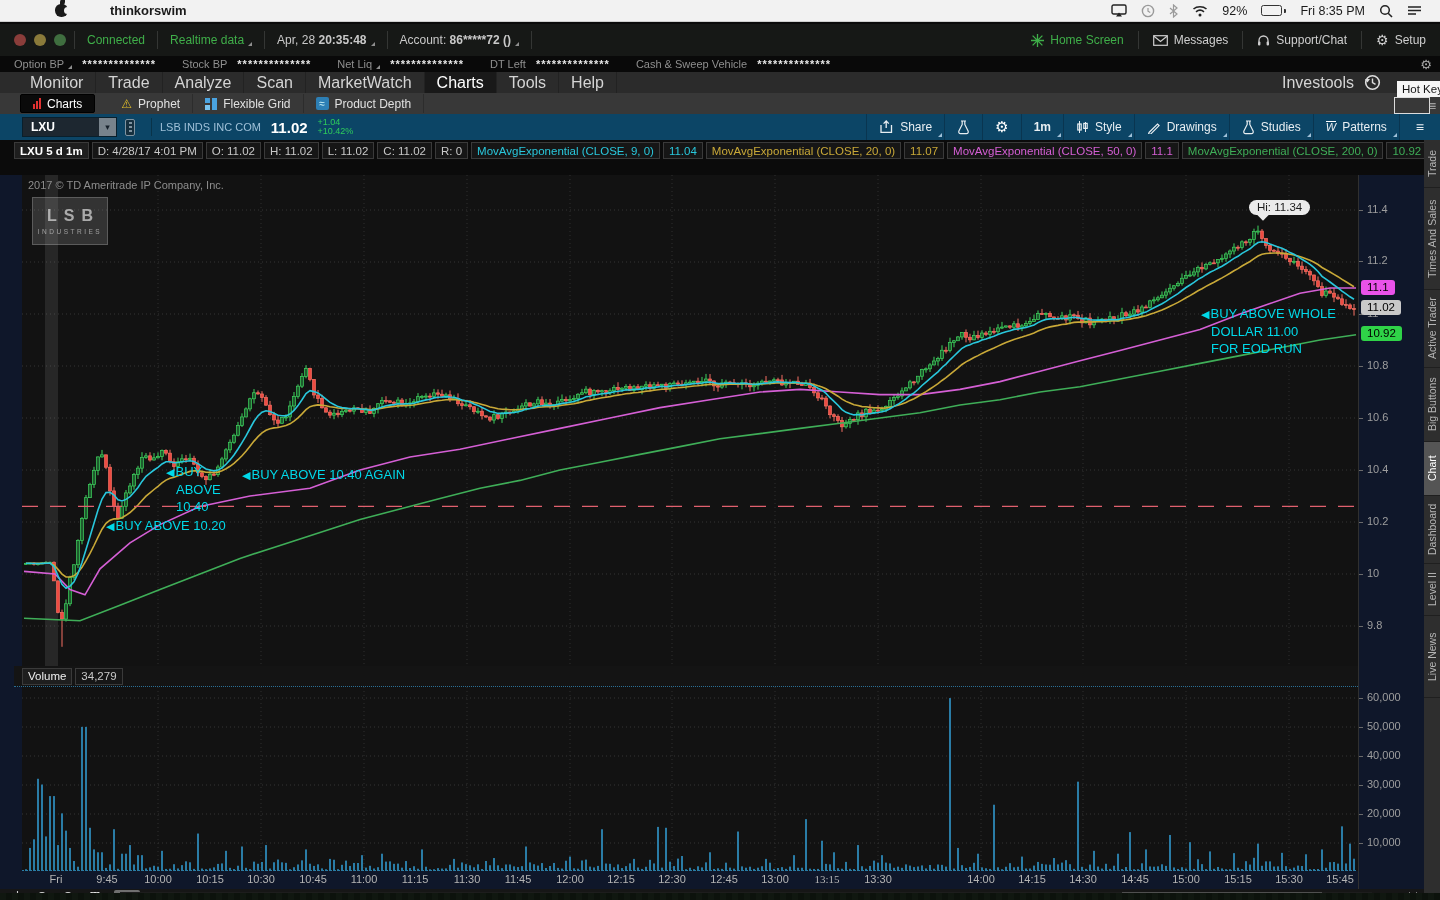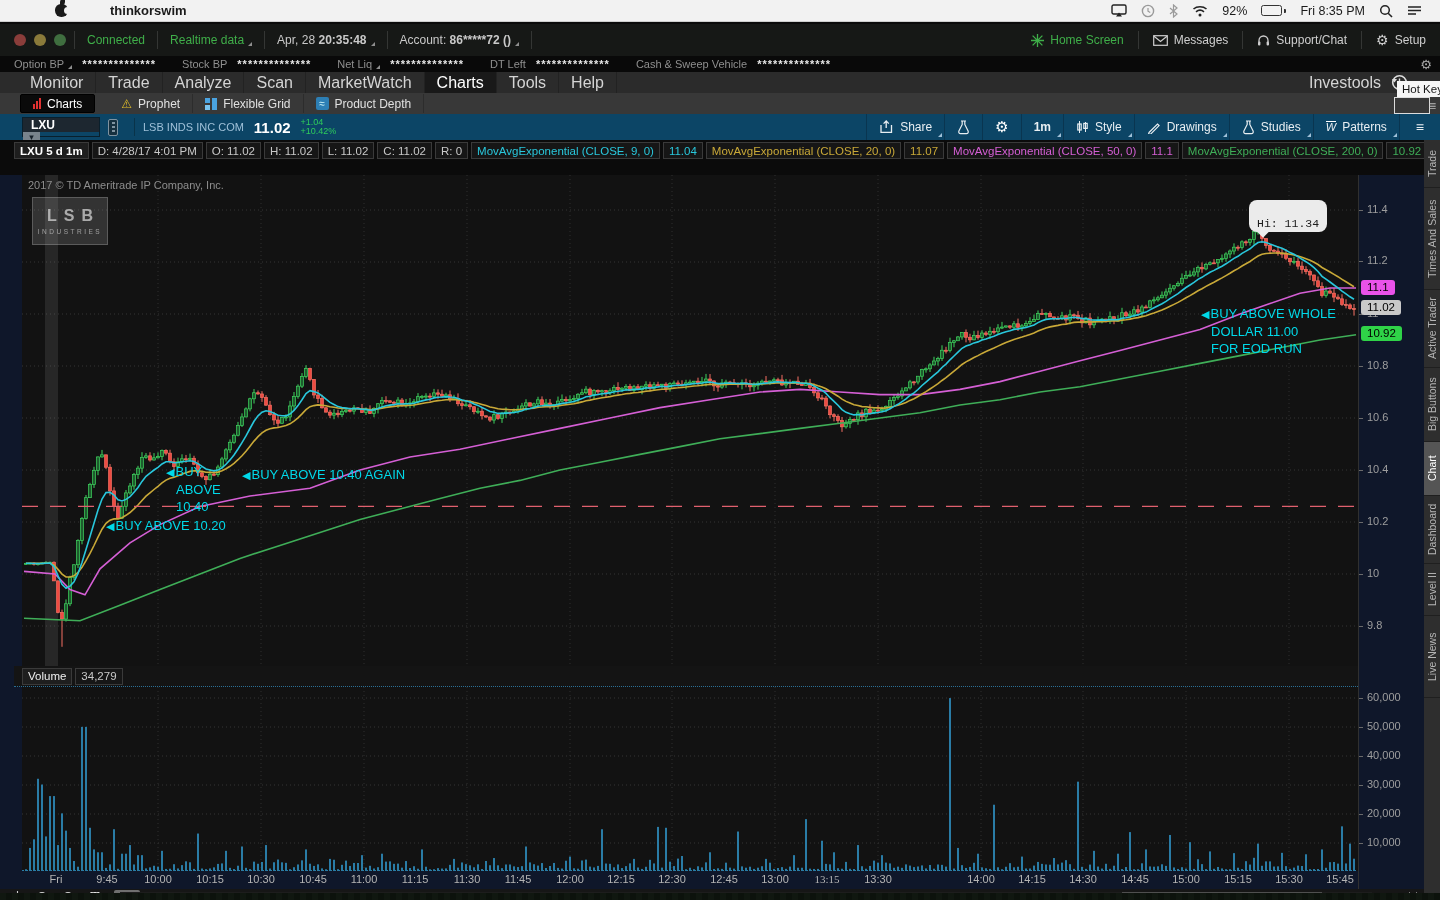--- a/index.html
+++ b/index.html
@@ -42,39 +42,39 @@
   .acct-field { display:flex; align-items:center; margin-right:26px; }
   .acct-label { color:#8f8f8f; }
   .acct-value { color:#e8e8e8; font-weight:bold; margin-left:10px; letter-spacing:1px; }
   .acct-gear { margin-left:auto; padding-right:8px; color:#a8a8a8; font-size:13px; }
 
   
   #maintabs { position:absolute; left:0; top:72px; width:1440px; height:21px; background:#2b2b2b;
     display:flex; align-items:stretch; font-size:16px; color:#d4d4d4; padding-left:18px; }
   .mtab { display:flex; align-items:center; padding:0 12px; border-right:1px solid #222; }
   .mtab.active { background:#191919; color:#fff; }
-  .mtabs-right { margin-left:auto; display:flex; align-items:center; gap:10px; padding-right:32px; }
+  .mtabs-right { margin-left:auto; display:flex; align-items:center; gap:10px; padding-right:59px; }
 
   
   #subtabs { position:absolute; left:0; top:93px; width:1440px; height:21px; background:#383838;
     display:flex; align-items:center; font-size:12px; color:#e0e0e0; padding-left:20px; }
   .stab { display:flex; align-items:center; gap:6px; padding:2px 12px; height:19px; border-right:1px solid #2c2c2c; }
   .stab.active { background:#0a0a0a; border:1px solid #000; border-radius:2px; color:#fff; margin-right:14px; }
   .redbars { display:flex; align-items:flex-end; gap:1px; height:11px; }
   .redbars i { width:2px; background:#e03131; display:block; }
   .gridsq { position:relative; width:12px; height:12px; }
   .gridsq i { position:absolute; background:#4aa3e0; }
   .depth-icon { width:13px; height:13px; background:#2d7fb5; border-radius:2px; color:#dff; font-size:10px;
     display:flex; align-items:center; justify-content:center; }
   .warn-glyph { color:#e6c229; font-size:12px; }
 
   
   #symbolbar { position:absolute; left:0; top:114px; width:1440px; height:26px; background:#0c4566;
     display:flex; align-items:center; color:#e8eef2; font-size:12px; }
-  .combo { display:flex; margin-left:22px; height:20px; border:1px solid #091f2c;flex-direction:column; }
+  .combo { display:flex; margin-left:22px; height:20px; border:1px solid #091f2c; }
   .combo-text { background:#1d2730; color:#fff; font-weight:bold; display:flex; align-items:center; padding:0 8px; width:76px; }
   .combo-btn { width:17px; background:#78838c; color:#15202a; display:flex; align-items:center; justify-content:center; font-size:9px; }
   .chain { width:10px; height:17px; border:1px solid #7f93a0; border-radius:2px; background:#16303f; margin:0 8px;
     display:flex; flex-direction:column; align-items:center; justify-content:center; gap:2px; }
   .chain i { width:3px; height:2px; background:#7f93a0; display:block; }
   .sb-sep { width:1px; height:18px; background:#093349; margin:0 8px; }
   .company { color:#9fc0d8; font-size:11px; }
   .last-price { color:#fff; font-weight:bold; font-size:15px; margin:0 10px; }
   .chg { display:flex; flex-direction:column; line-height:9px; font-size:9px; color:#2ecc5b; }
   .sb-right { margin-left:auto; display:flex; align-items:center; height:100%; }
@@ -98,21 +98,21 @@
   #price-svg { position:absolute; left:22px; top:0; }
   #vol-svg { position:absolute; left:22px; top:512px; }
   .copyright { position:absolute; left:28px; top:4px; font-size:11px; color:#8d8d8d; }
   .watermark { position:absolute; left:32px; top:22px; width:76px; height:48px; background:rgba(170,170,170,0.22);
     border:1px solid rgba(210,210,210,0.25); display:flex; flex-direction:column; align-items:center; justify-content:center; }
   .wm1 { font-size:16px; font-weight:bold; letter-spacing:7px; color:rgba(235,235,235,0.65); text-indent:7px; }
   .wm2 { font-size:6.5px; letter-spacing:2.5px; color:rgba(225,225,225,0.6); margin-top:3px; }
   .anno { position:absolute; color:#00d9e9; font-size:13px; line-height:17px; white-space:nowrap; }
   .anno .arrow { font-size:11px; margin-right:1px; }
   .hi-bubble { position:absolute; left:1249px; top:25px; background:#ebebeb; color:#1c1c1c; font-size:11.5px;
-    padding:17px 8px 2px; border-radius:8px;font-family:Liberation Mono, monospace; }
+    padding:1px 8px 2px; border-radius:8px; }
   .hi-bubble::after { content:""; position:absolute; left:10px; bottom:-4px; width:8px; height:8px; background:#ebebeb; transform:rotate(45deg); }
 
   #vol-header { position:absolute; left:14px; top:491px; width:1344px; height:21px; background:#141414;
     display:flex; align-items:center; padding-left:8px; border-bottom:1px dotted #2a6e94; }
   #vol-header .cell.title { font-weight:normal; color:#f0f0f0; }
 
   #right-axis { position:absolute; left:1358px; top:0; width:66px; height:714px; border-left:1px solid #303030; }
   .ptick { position:absolute; left:8px; color:#9e9e9e; font-size:11px; }
   .ptick::before { content:""; position:absolute; left:-8px; top:7px; width:4px; border-top:1px solid #6a6a6a; }
   .badge { position:absolute; left:2px; color:#000; font-size:11.5px; padding:1px 6px 2px; border-radius:3px; }

